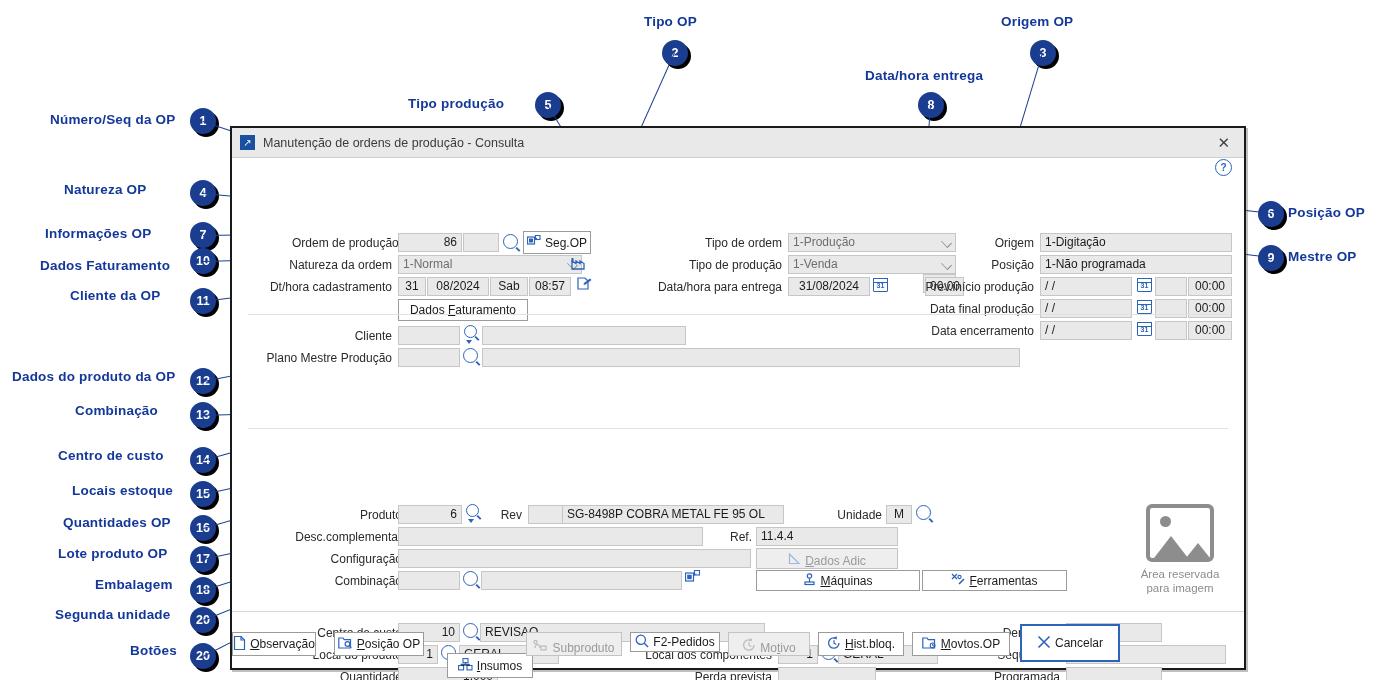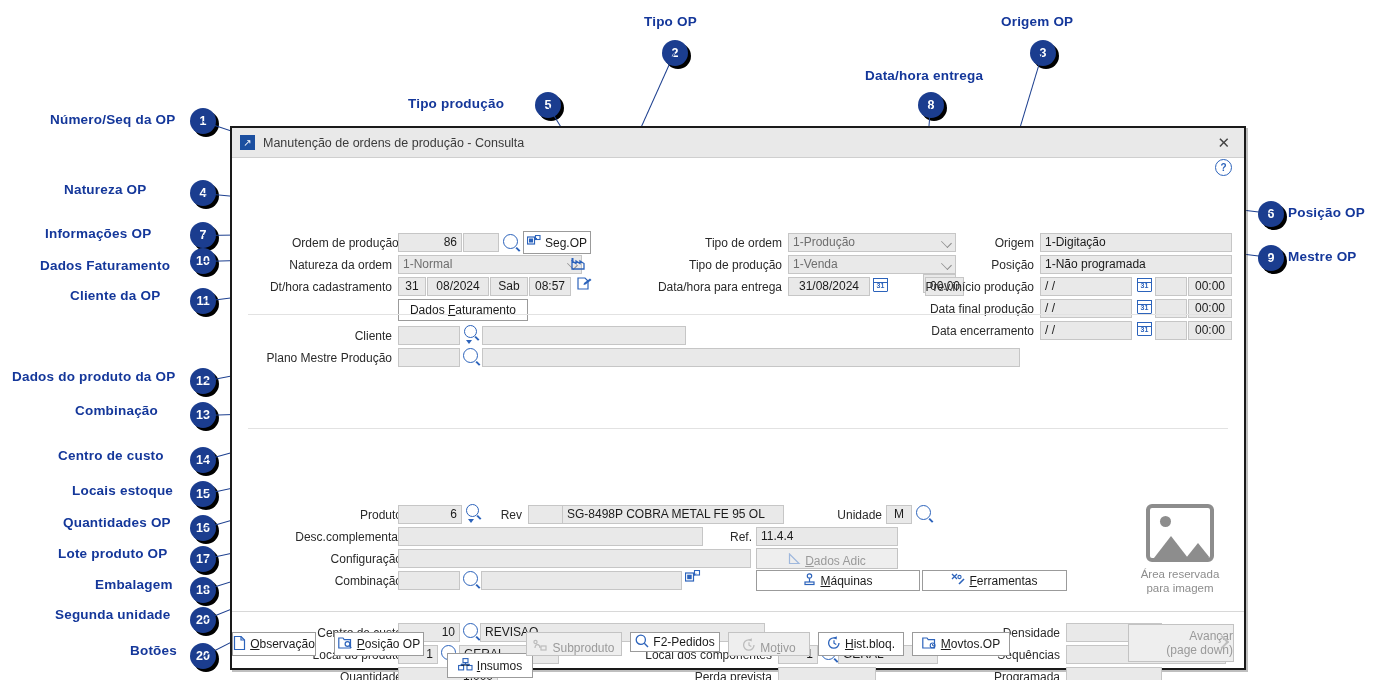--- a/index.html
+++ b/index.html
@@ -474,21 +474,24 @@
         <div class="btn" style="left: 680px; top: 20px; width: 98px; height: 24px;">
           <span class="ico"><svg width="15" height="14" viewBox="0 0 15 14">
               <path d="M0.8 2 H5 L6.2 3.6 H12.5 V12 H0.8 Z" fill="none" stroke="#2c63bb" stroke-width="1.2"></path>
               <circle cx="10.6" cy="9.4" r="2.4" fill="none" stroke="#2c63bb" stroke-width="1.1"></circle>
               <path d="M10.6 8 V9.4 L11.8 10.2" stroke="#2c63bb" stroke-width="1"></path>
             </svg></span>
           <span><u>M</u>ovtos.OP</span>
         </div>
       </div>
 
-
-    <div class="btn gray" style="left:896px;top:12px;width:106px;height:38px;flex-direction:column;gap:0;line-height:14px;">
-      <span>Avançar</span>
-      <span>(page down)</span>
-      <span style="position:absolute;right:6px;top:12px;width:8px;height:8px;border-right:2px solid #bdbdbd;border-top:2px solid #bdbdbd;transform:rotate(45deg);"></span>
-    </div>
+    <div class="btn" style="left:788px;top:12px;width:100px;height:38px;border:2px solid #2c63bb;background:#fff;">
+      <span class="ico">
+        <svg width="14" height="14" viewBox="0 0 14 14">
+            <path d="M1.5 1.5 L12.5 12.5 M12.5 1.5 L1.5 12.5" stroke="#2c63bb" stroke-width="1.6"></path>
+          </svg>
+      </span>
+      <span>Cancelar</span>
+    </div>
+
   </div>
 
 </div>
 
 </body></html>

